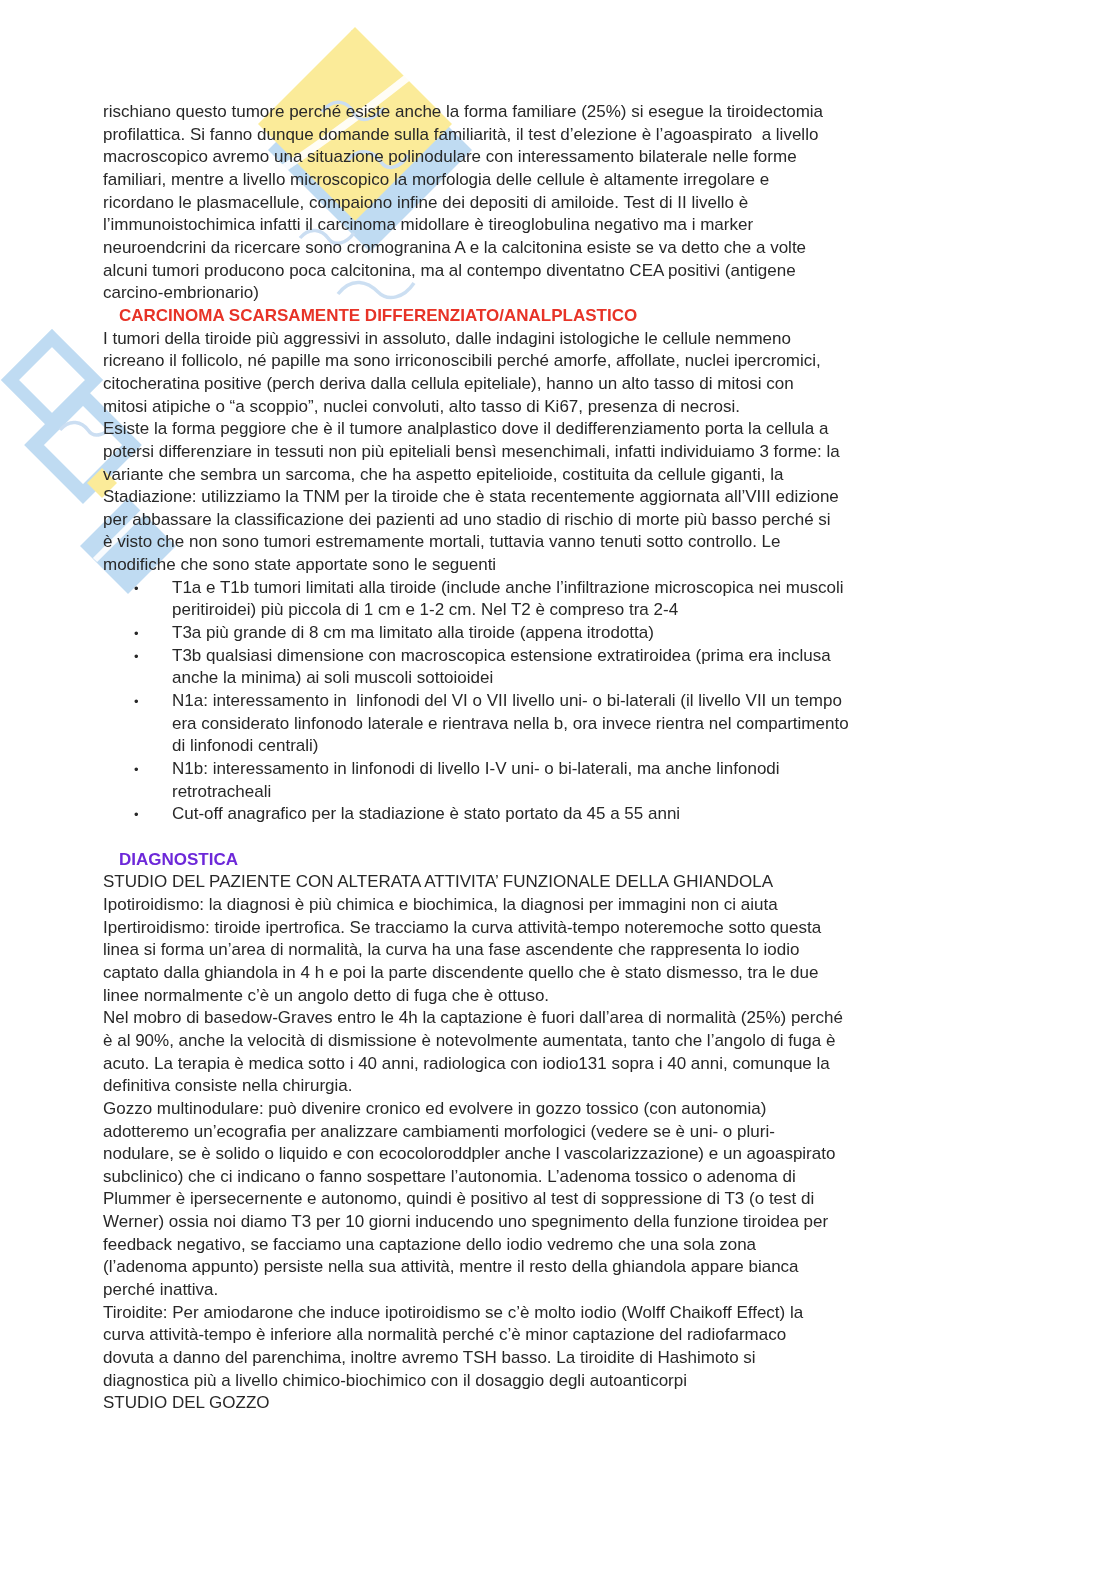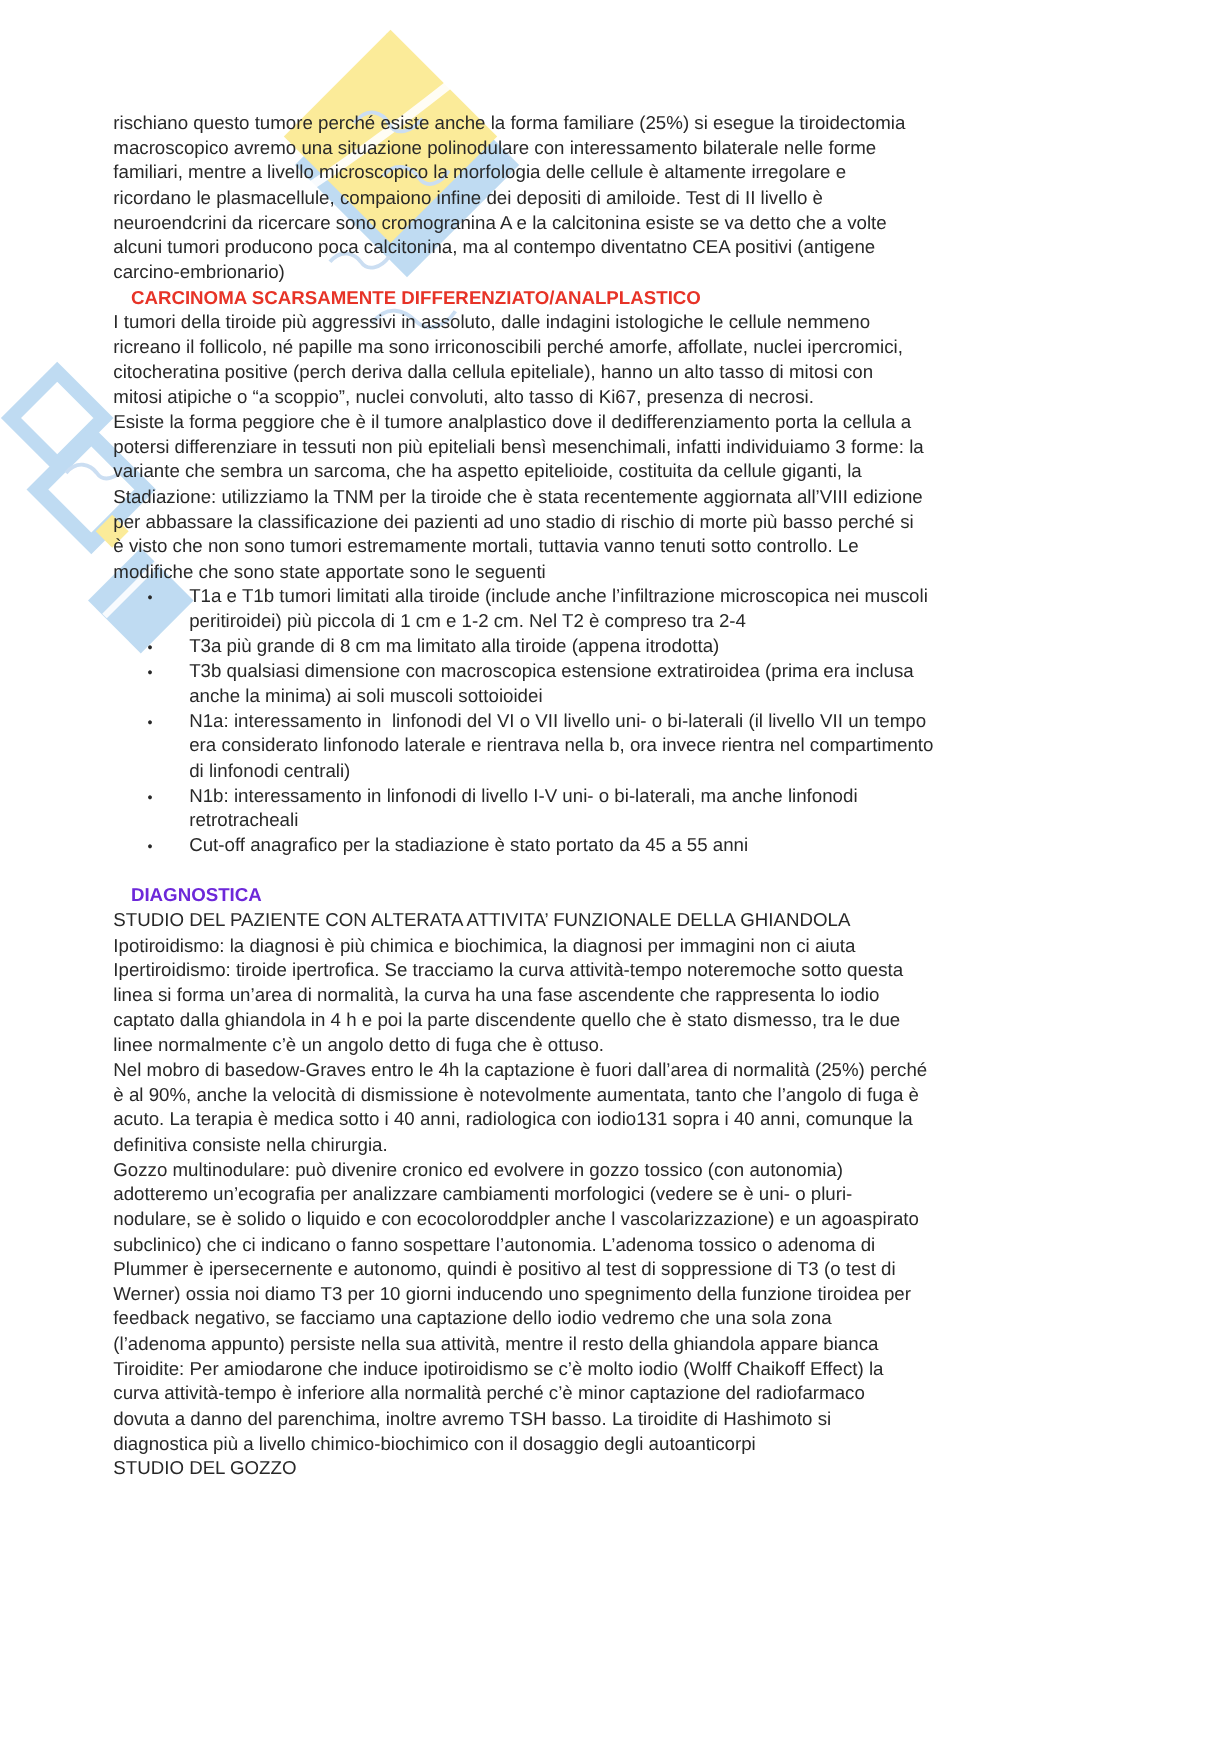--- a/index.html
+++ b/index.html
@@ -47,23 +47,25 @@
     <polygon points="83,396 132,445 83,494 34,445" fill="none" stroke-width="14" stroke="#b9d8f1"></polygon>
     <polygon points="128,498 176,546 128,594 80,546" fill="#b9d8f1"></polygon>
     <path d="M 95 560 L 150 505" fill="none" stroke-width="6" opacity="0.9" stroke="#ffffff"></path>
     <polygon points="102,468 117,483 102,498 87,483" fill="#fbe98e"></polygon>
     <path fill="none" stroke-width="3.5" d="M 60 430 c 10 -12 22 -8 28 0 c 6 9 18 5 26 -6" stroke="#c6dbf1"></path>
   </g>
 </svg>
 
 <main id="doc">
     <div class="line">rischiano questo tumore perché esiste anche la forma familiare (25%) si esegue la tiroidectomia</div>
+    <div class="line">profilattica. Si fanno dunque domande sulla familiarità, il test d’elezione è l’agoaspirato  a livello</div>
     <div class="line">macroscopico avremo una situazione polinodulare con interessamento bilaterale nelle forme</div>
     <div class="line">familiari, mentre a livello microscopico la morfologia delle cellule è altamente irregolare e</div>
     <div class="line">ricordano le plasmacellule, compaiono infine dei depositi di amiloide. Test di II livello è</div>
+    <div class="line">l’immunoistochimica infatti il carcinoma midollare è tireoglobulina negativo ma i marker</div>
     <div class="line">neuroendcrini da ricercare sono cromogranina A e la calcitonina esiste se va detto che a volte</div>
     <div class="line">alcuni tumori producono poca calcitonina, ma al contempo diventatno CEA positivi (antigene</div>
     <div class="line">carcino-embrionario)</div>
     <div class="line heading red">CARCINOMA SCARSAMENTE DIFFERENZIATO/ANALPLASTICO</div>
     <div class="line">I tumori della tiroide più aggressivi in assoluto, dalle indagini istologiche le cellule nemmeno</div>
     <div class="line">ricreano il follicolo, né papille ma sono irriconoscibili perché amorfe, affollate, nuclei ipercromici,</div>
     <div class="line">citocheratina positive (perch deriva dalla cellula epiteliale), hanno un alto tasso di mitosi con</div>
     <div class="line">mitosi atipiche o “a scoppio”, nuclei convoluti, alto tasso di Ki67, presenza di necrosi.</div>
     <div class="line">Esiste la forma peggiore che è il tumore analplastico dove il dedifferenziamento porta la cellula a</div>
     <div class="line">potersi differenziare in tessuti non più epiteliali bensì mesenchimali, infatti individuiamo 3 forme: la</div>
@@ -116,18 +118,19 @@
     <div class="line">acuto. La terapia è medica sotto i 40 anni, radiologica con iodio131 sopra i 40 anni, comunque la</div>
     <div class="line">definitiva consiste nella chirurgia.</div>
     <div class="line">Gozzo multinodulare: può divenire cronico ed evolvere in gozzo tossico (con autonomia)</div>
     <div class="line">adotteremo un’ecografia per analizzare cambiamenti morfologici (vedere se è uni- o pluri-</div>
     <div class="line">nodulare, se è solido o liquido e con ecocoloroddpler anche l vascolarizzazione) e un agoaspirato</div>
     <div class="line">subclinico) che ci indicano o fanno sospettare l’autonomia. L’adenoma tossico o adenoma di</div>
     <div class="line">Plummer è ipersecernente e autonomo, quindi è positivo al test di soppressione di T3 (o test di</div>
     <div class="line">Werner) ossia noi diamo T3 per 10 giorni inducendo uno spegnimento della funzione tiroidea per</div>
     <div class="line">feedback negativo, se facciamo una captazione dello iodio vedremo che una sola zona</div>
     <div class="line">(l’adenoma appunto) persiste nella sua attività, mentre il resto della ghiandola appare bianca</div>
+    <div class="line">perché inattiva.</div>
     <div class="line">Tiroidite: Per amiodarone che induce ipotiroidismo se c’è molto iodio (Wolff Chaikoff Effect) la</div>
     <div class="line">curva attività-tempo è inferiore alla normalità perché c’è minor captazione del radiofarmaco</div>
     <div class="line">dovuta a danno del parenchima, inoltre avremo TSH basso. La tiroidite di Hashimoto si</div>
     <div class="line">diagnostica più a livello chimico-biochimico con il dosaggio degli autoanticorpi</div>
     <div class="line">STUDIO DEL GOZZO</div>
   </main>
 
 </body></html>

